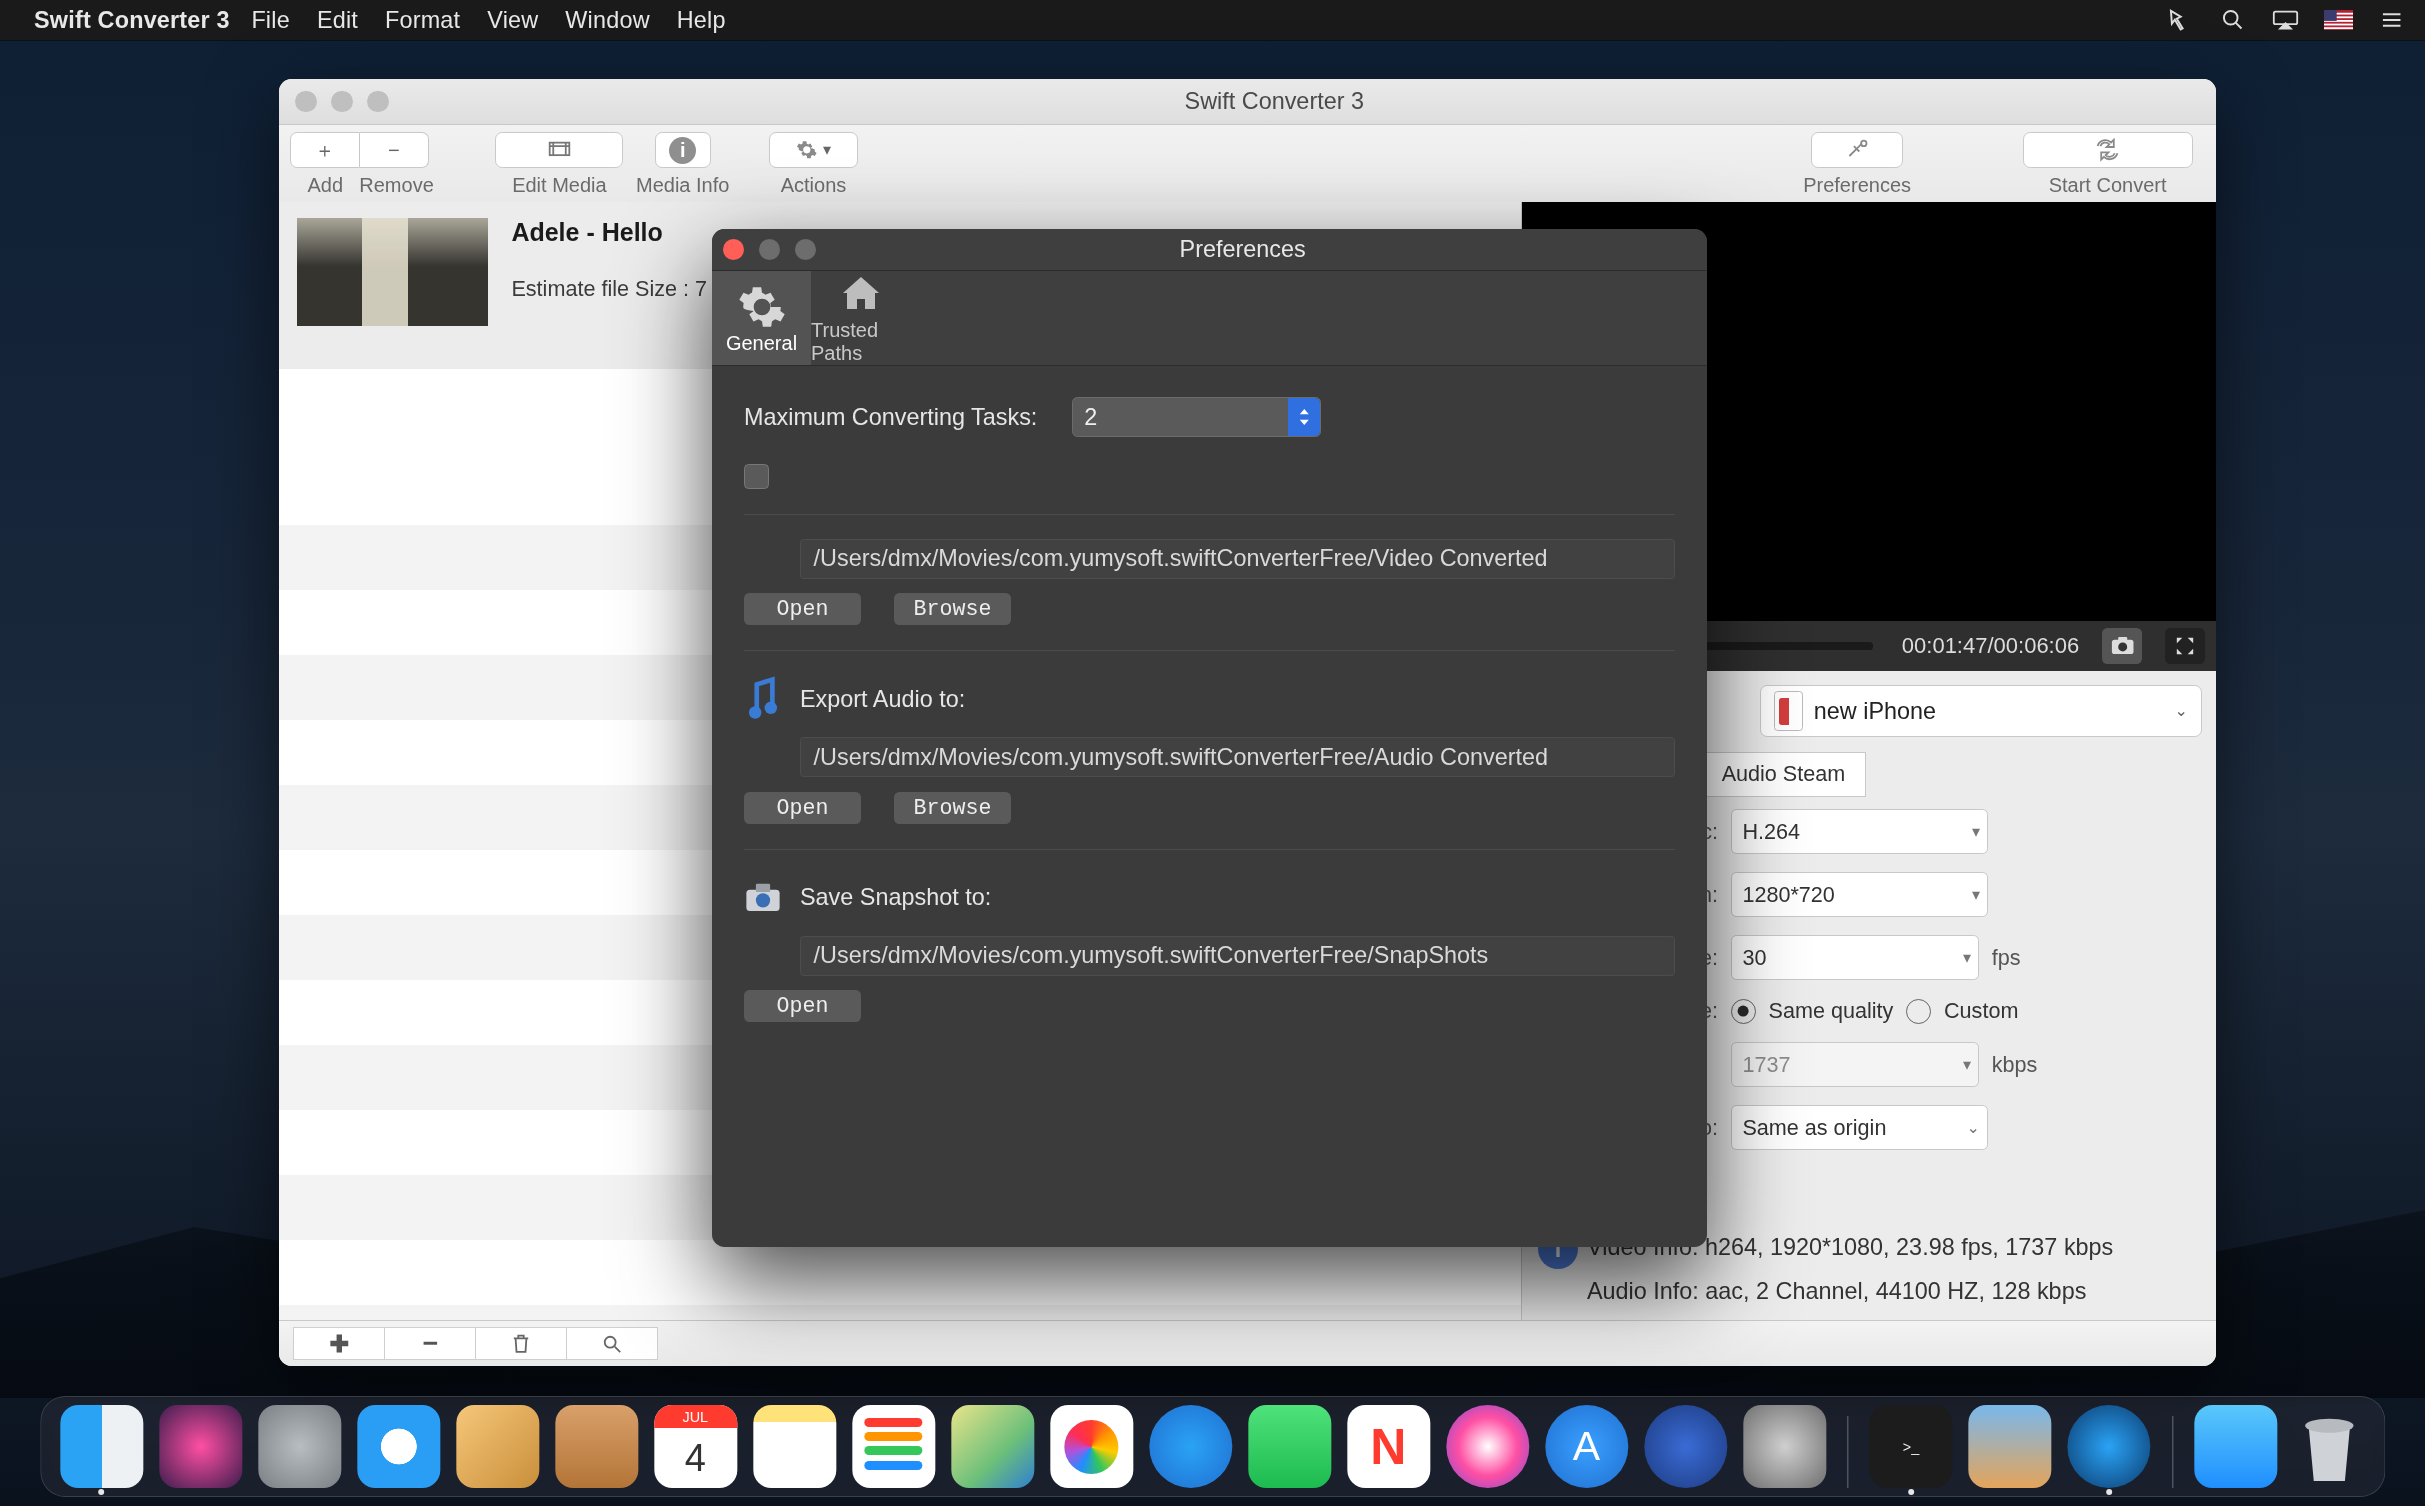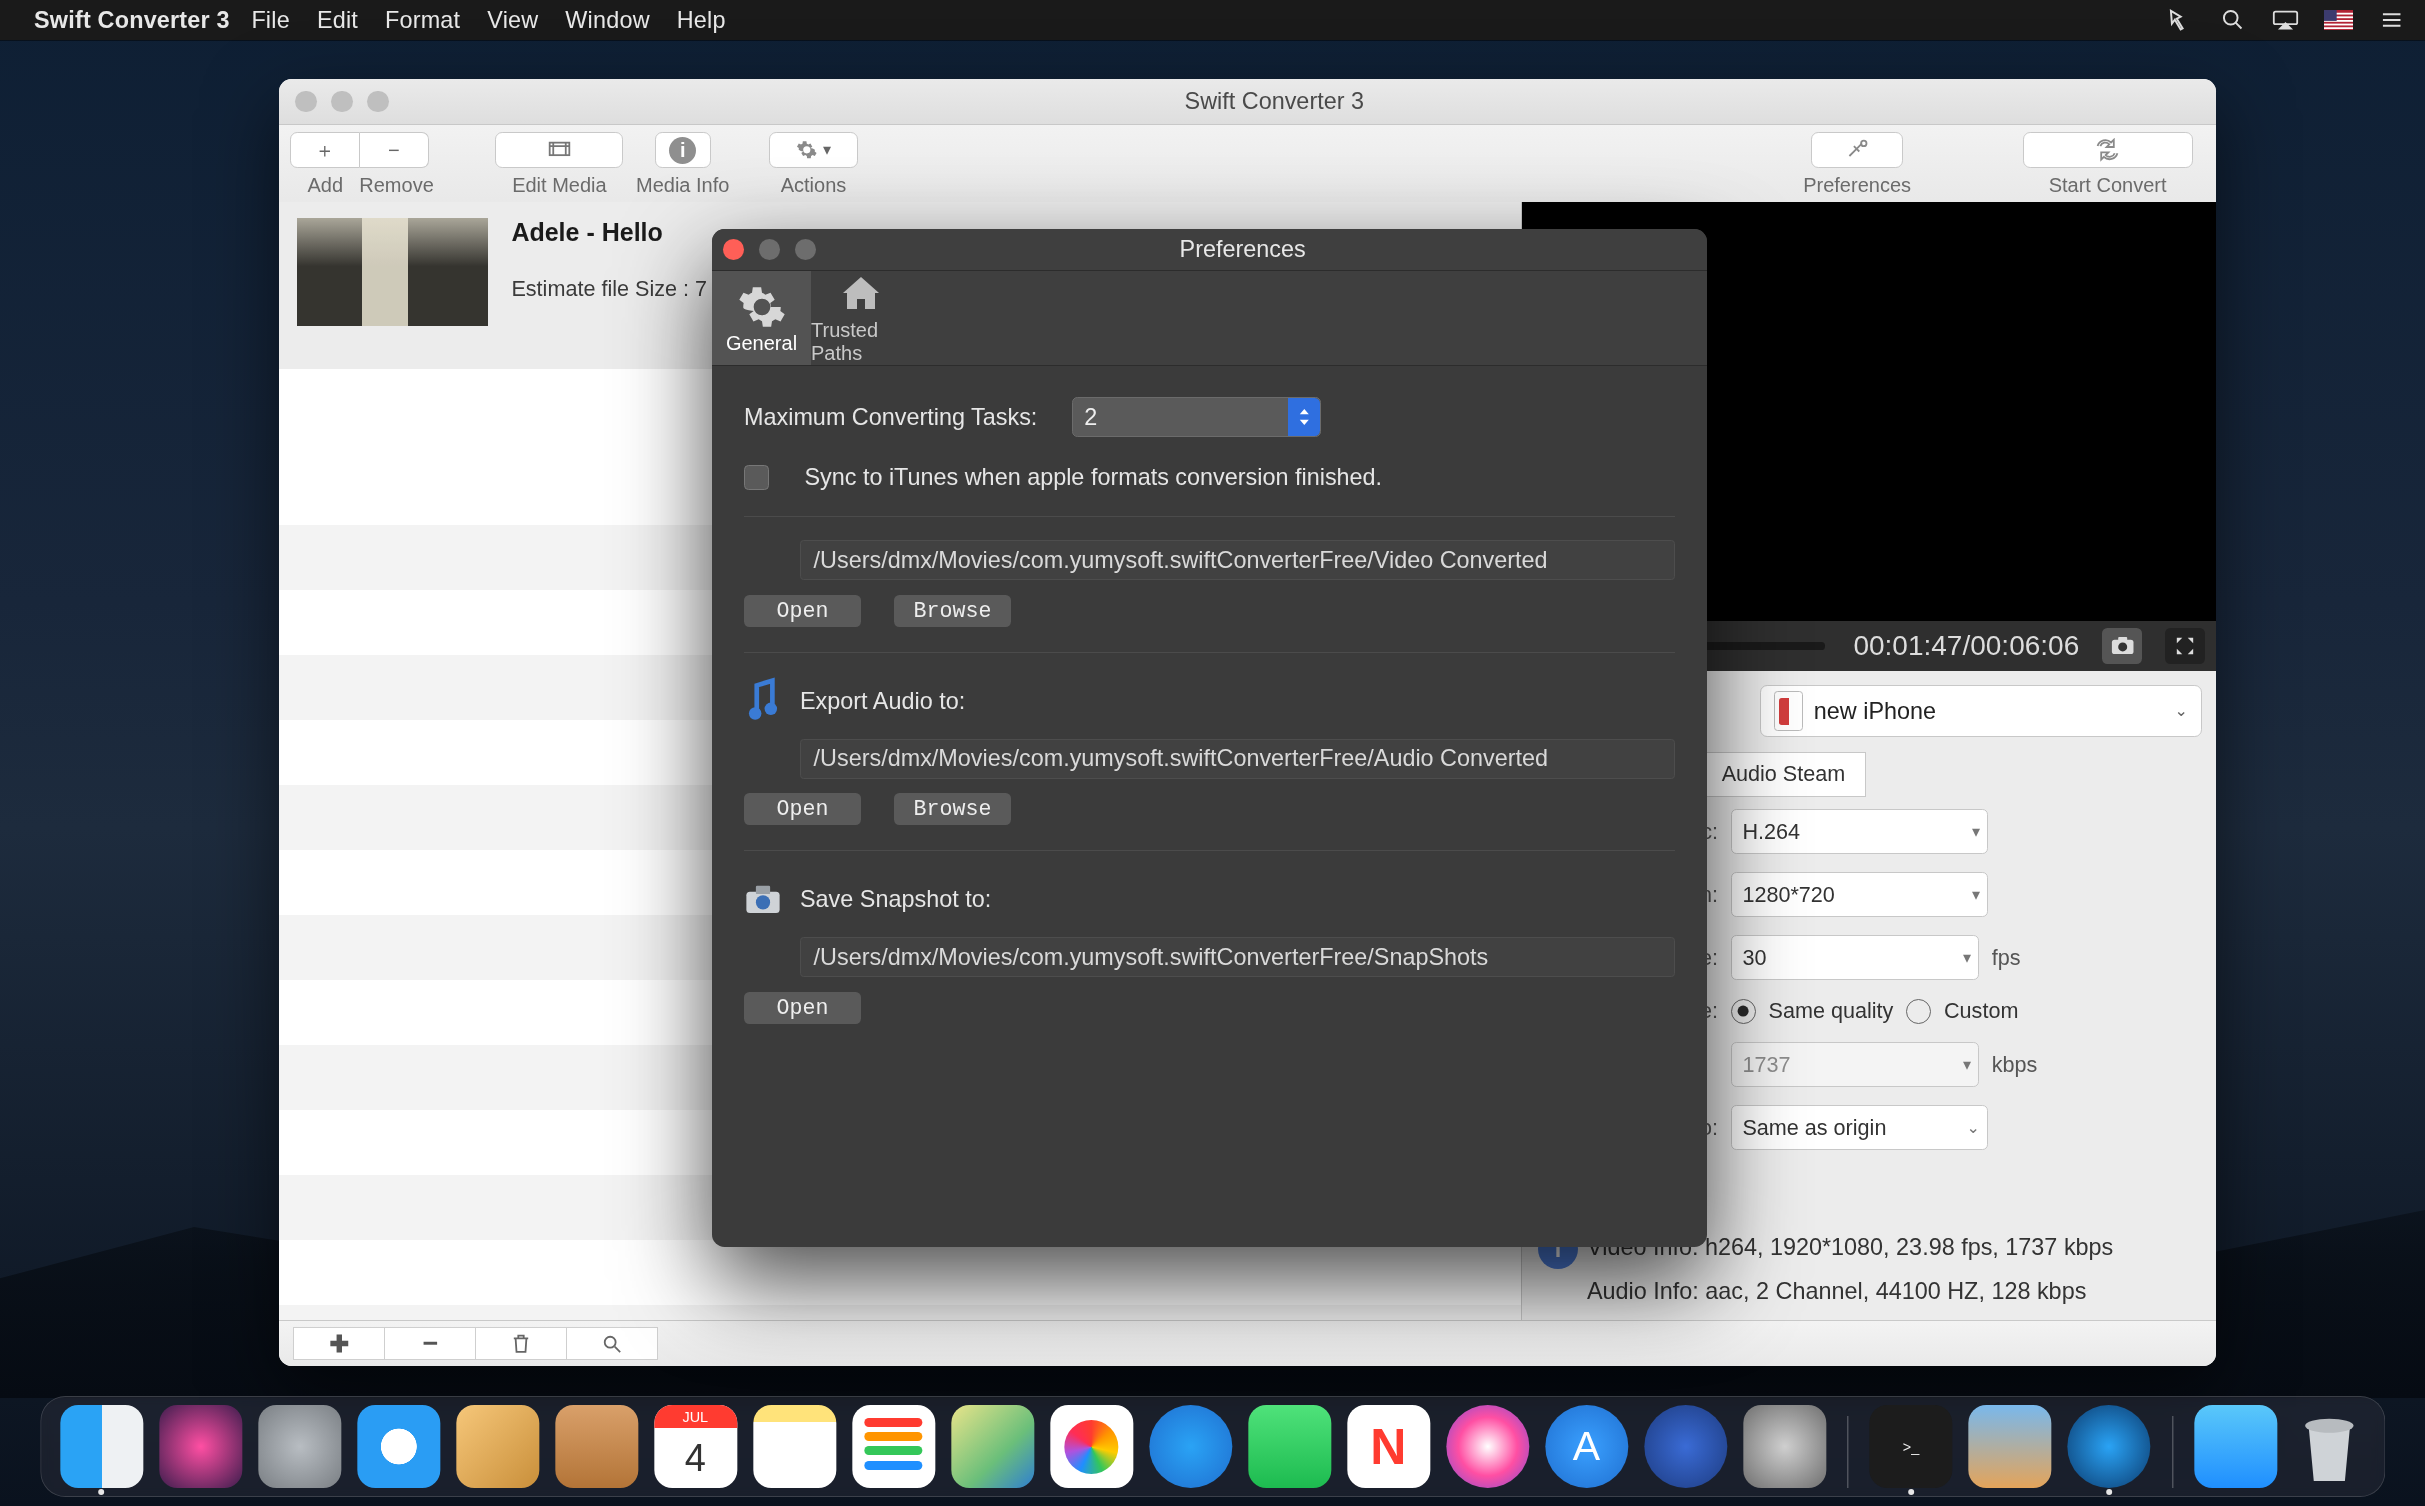--- a/index.html
+++ b/index.html
@@ -87,21 +87,21 @@
   
   .bottombar{ position:absolute; left:0; right:0; bottom:0; height:45px; background:linear-gradient(#f3f3f3,#e9e9e9); border-top:0.9px solid #c9c9c9; display:flex; align-items:center; font-size:23.4px; color:#333;}
   .bbseg{ display:flex; margin-left:14.4px; }
   .bbseg .b{ width:90px; height:31px; background:#fff; border:0.9px solid #cfcfcf; display:flex; align-items:center; justify-content:center; font-size:20px; color:#555;}
   .bbseg .b + .b{ border-left:0; }
   .bottombar .status{ flex:1; text-align:center; padding-right:14.4px;}
 
   
   .inspector{ position:absolute; right:0; top:123px; bottom:45px; width:694px; background:#ececec; border-left:0.9px solid #c8c8c8; display:flex; flex-direction:column; }
   .preview{ height:469px; background:#000; position:relative; }
-  .pv-bar{ position:absolute; left:0; right:0; bottom:0; height:50px; background:#2f2f2f; display:flex; align-items:center; padding:0 10.8px; gap:23px; color:#ddd; font-size:28px;}
+  .pv-bar{ position:absolute; left:0; right:0; bottom:0; height:50px; background:#2f2f2f; display:flex; align-items:center; padding:0 10.8px; gap:23px; color:#ddd; font-size:22px;}
   .pv-slider{ position:relative; flex:1; height:7.2px; background:#1a1a1a; border-radius:3.6px; margin:0 5.4px;}
   .pv-slider .fill{ position:absolute; left:0; top:0; bottom:0; width:6%; background:#6aa4ff; border-radius:3.6px;}
   .pv-slider .knob{ position:absolute; left:6%; top:50%; width:18px; height:18px; background:#eee; border-radius:50%; transform:translate(-50%,-50%); box-shadow:0 0 0 1.8px #000;}
   .pv-icon{ width:40px; height:36px; background:#555; border-radius:5.4px; display:flex; align-items:center; justify-content:center;}
   .pv-time{ white-space:nowrap; }
 
   .preset{ padding:14.4px; display:flex; justify-content:flex-end; }
   .preset .sel{ width:414px; height:50px; background:#fff; border:0.9px solid #c8c8c8; border-radius:7.2px; display:flex; align-items:center; padding:0 12.6px; font-size:23.4px; color:#222; gap:10.8px; position:relative;}
   .sel .caret{ margin-left:auto; color:#666;}
   .sel .dicon{ width:27px; height:38px; background:#fff; border:0.9px solid #bbb; border-radius:3.6px; position:relative;}
@@ -470,21 +470,20 @@
           <span class="caret">
             <svg width="12.6" height="20" viewBox="0 0 14 22" fill="#fff">
                 <path d="M7 2l5 6H2zM7 20l5-6H2z"></path>
               </svg>
           </span>
         </div>
       </div>
 
       <div class="prow" style="margin-top:27px;">
         <span class="chk"></span>
-        <span>Sync to iTunes when apple formats conversion finished.</span>
       </div>
 
       <div class="section">
         <div class="path">
             <span>/Users/dmx/Movies/com.yumysoft.swiftConverterFree/Video Converted</span>
           </div>
         <div class="btns">
           <div class="bt">Open</div>
           <div class="bt">Browse</div>
         </div>

